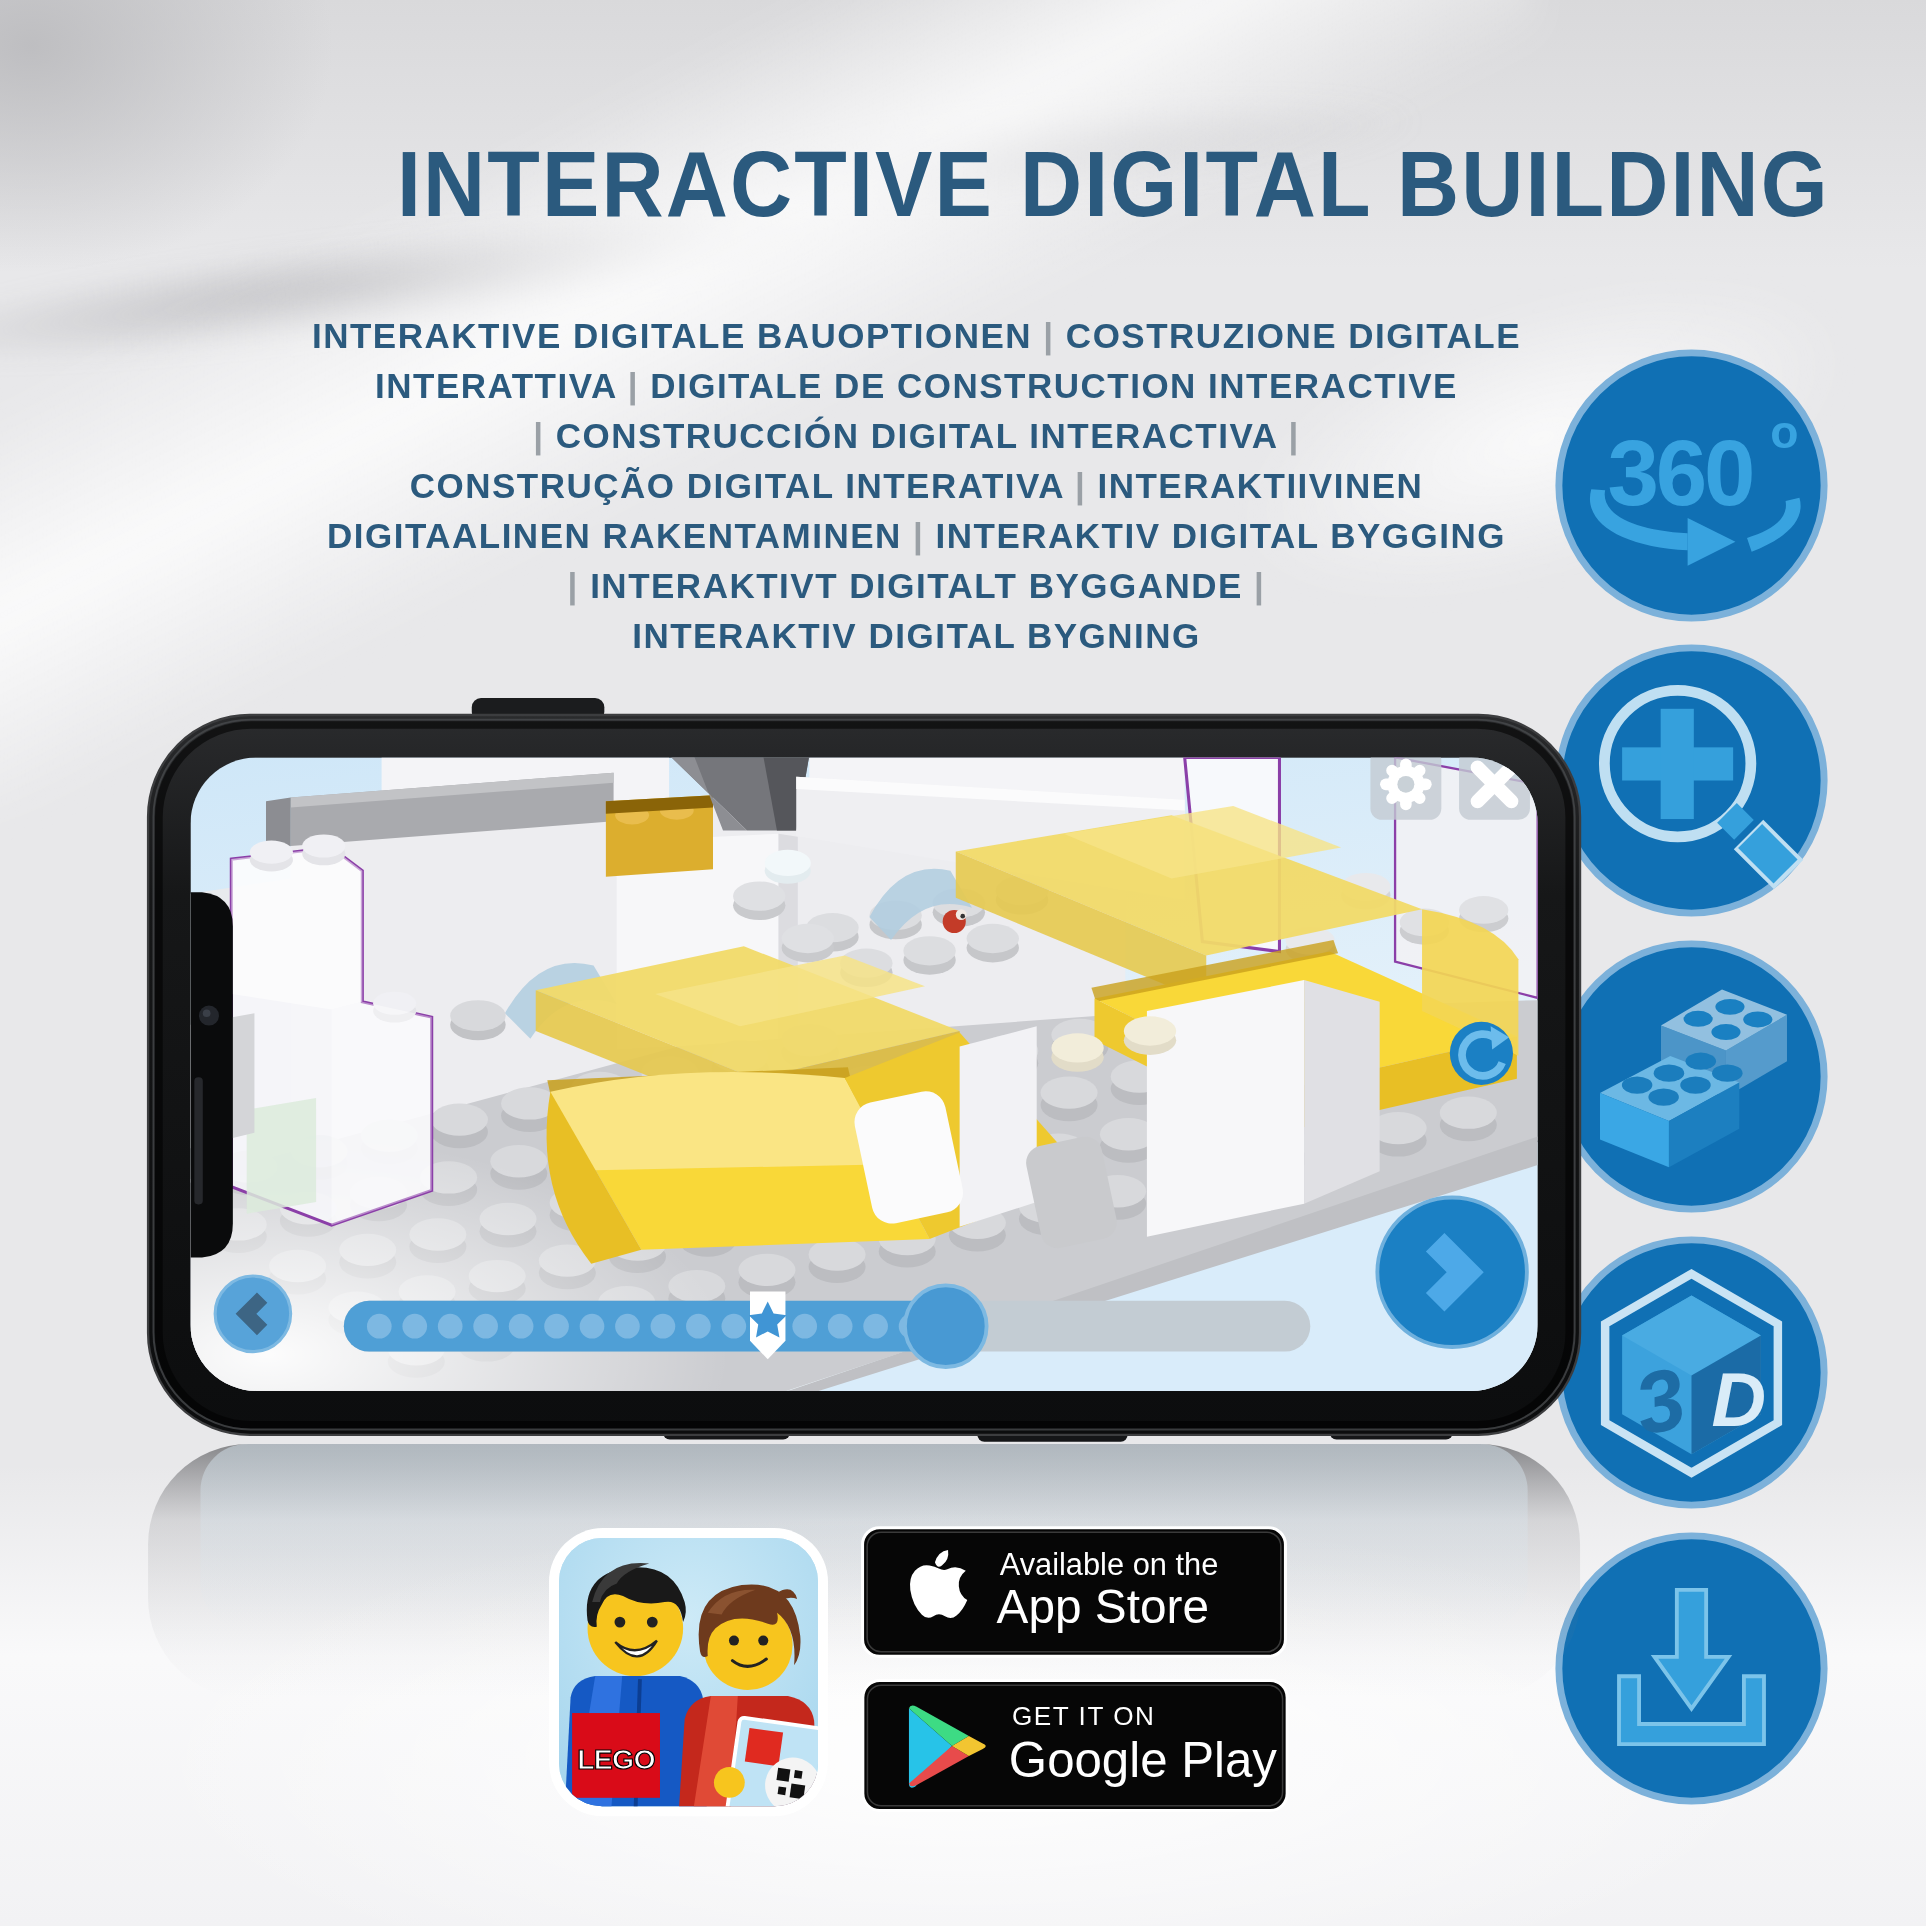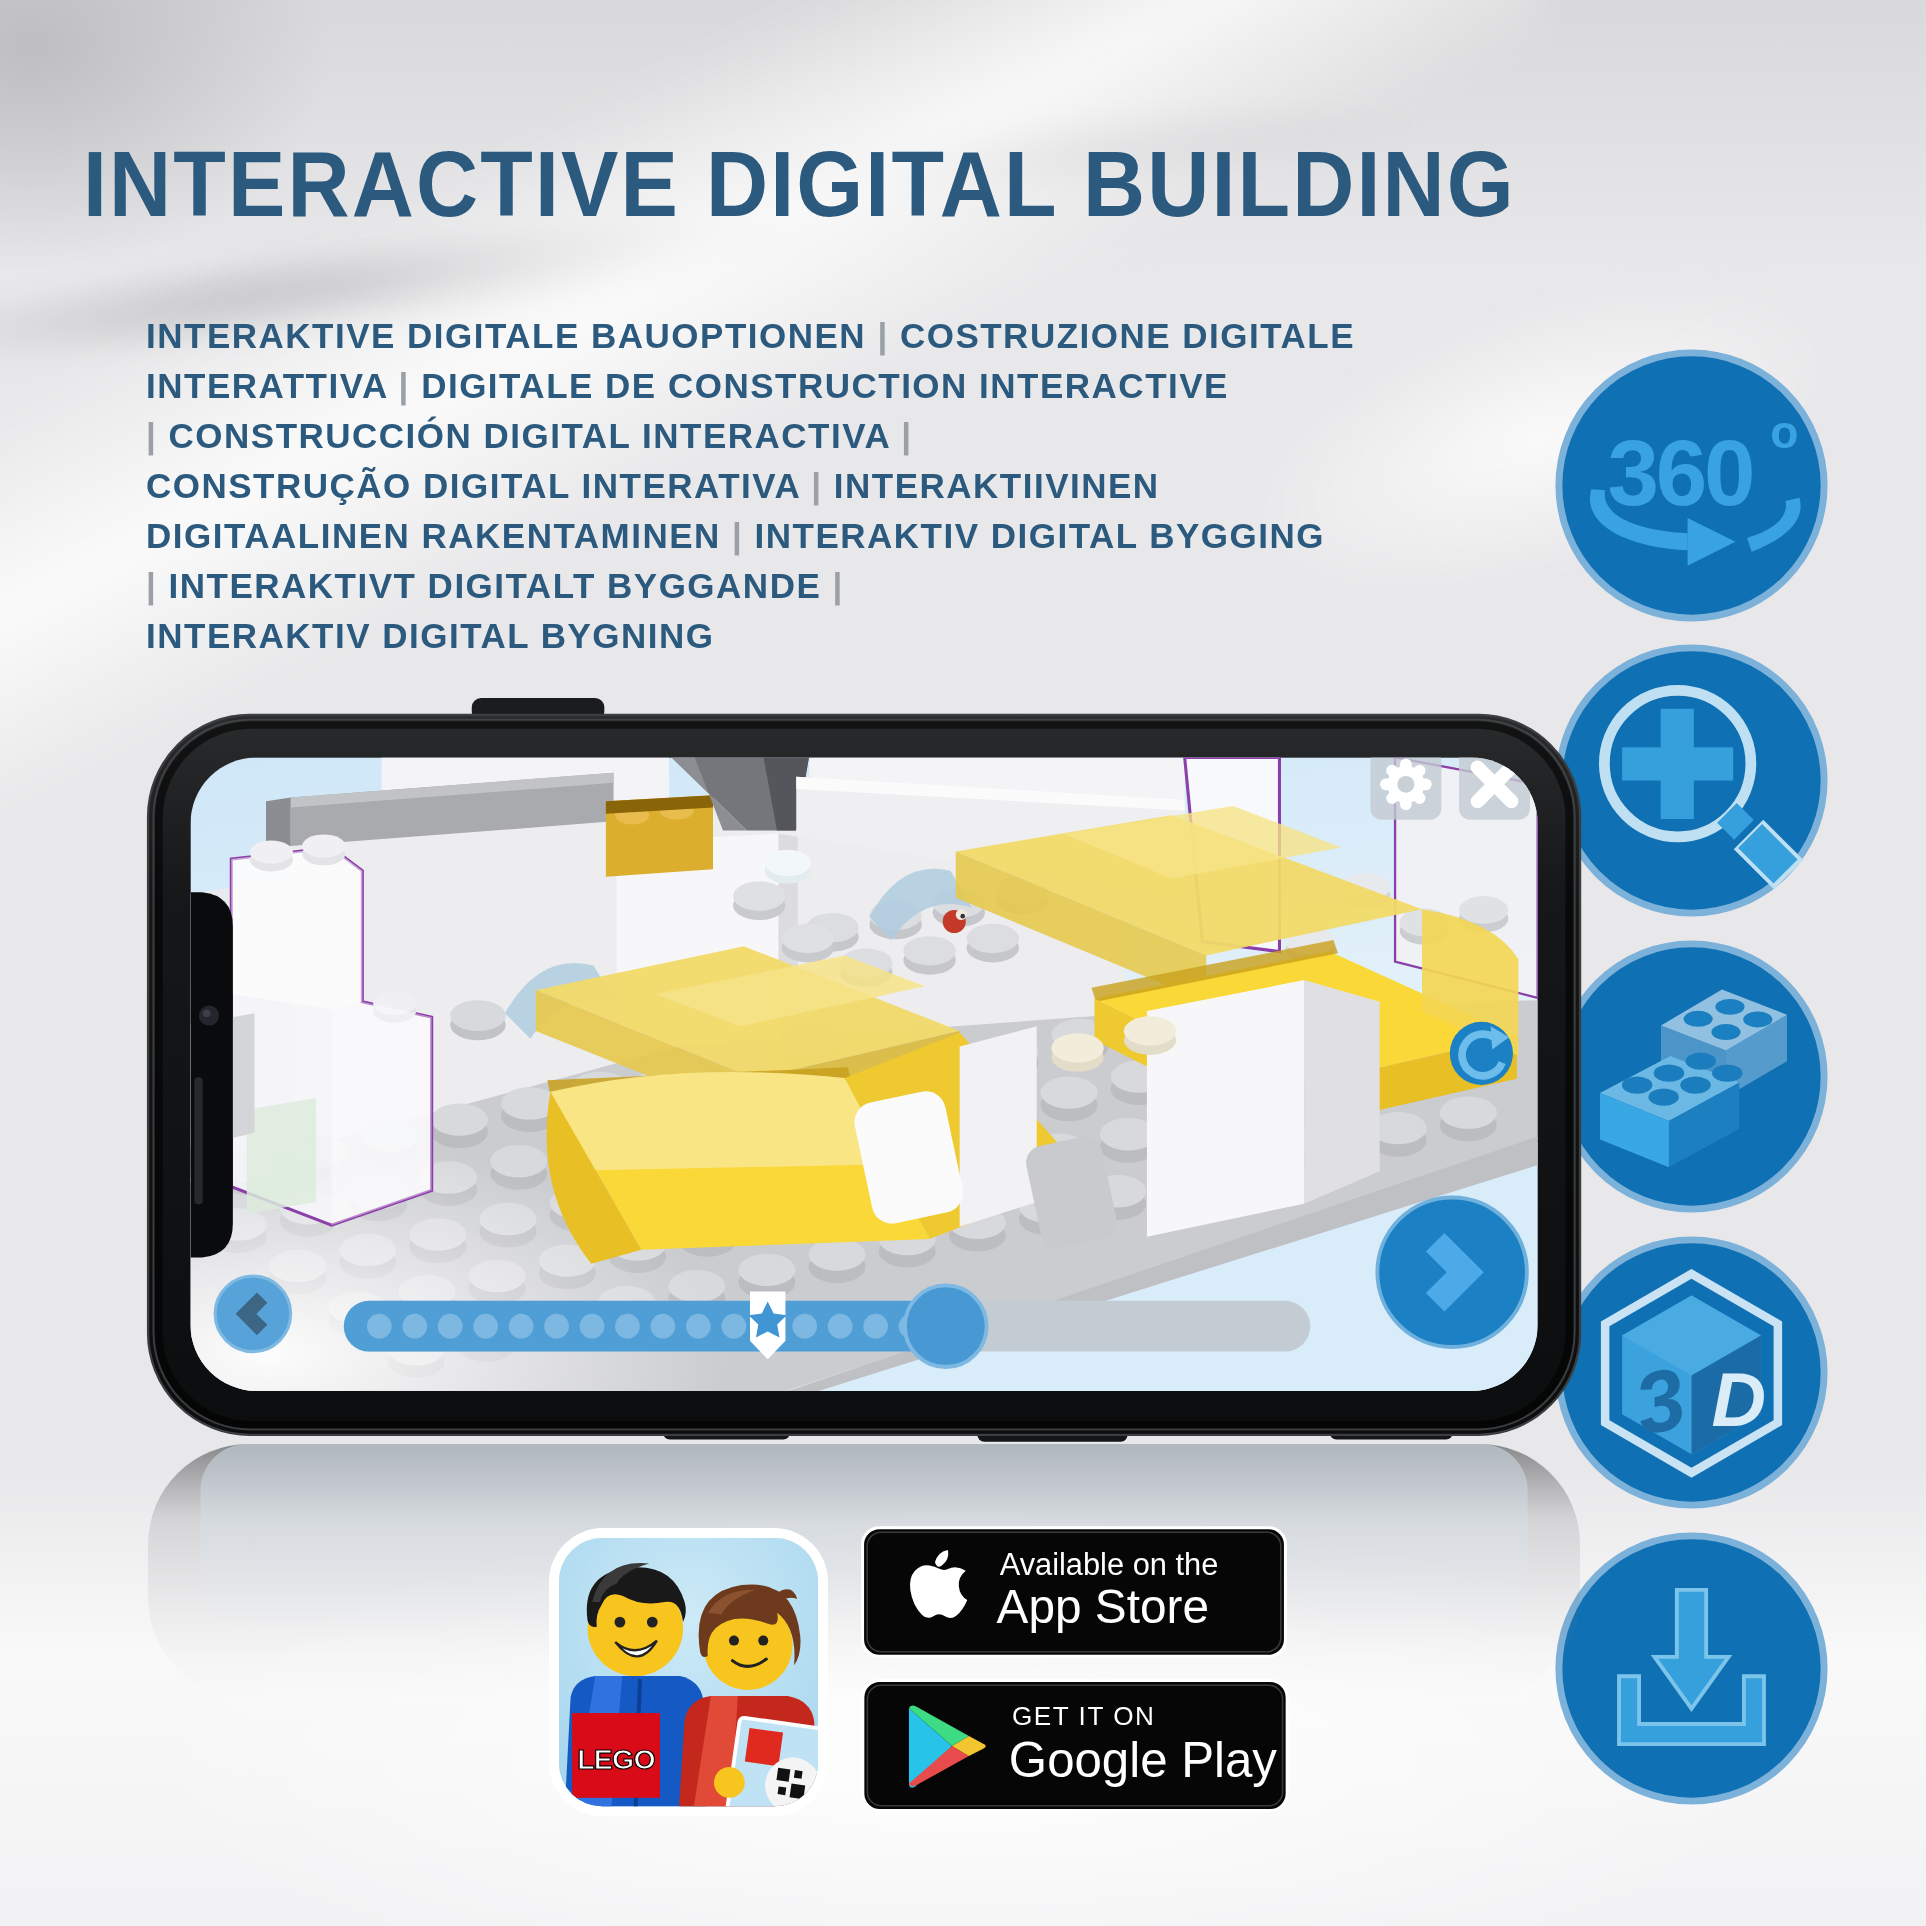--- a/index.html
+++ b/index.html
@@ -27,24 +27,24 @@
   transform:rotate(-5deg);filter:blur(12.3px);"></div>
 
 <div class="abs" style="left:-193px;top:-77px;width:1772px;height:732px;
   background:linear-gradient(165deg, rgba(255,255,255,0) 32%, rgba(255,255,255,0.8) 48%, rgba(255,255,255,0) 64%);
   transform:rotate(-12deg);filter:blur(17px);"></div>
 
 <div class="abs" style="left:1040px;top:92px;width:1002px;height:693px;
   background:radial-gradient(ellipse 447px 185px at 50% 50%, rgba(255,255,255,0.8), rgba(255,255,255,0) 70%);
   transform:rotate(-18deg);filter:blur(14px);"></div>
 
-<div class="abs" style="left:0px;top:131px;width:1888px;text-align:left;margin-left:25px;">
+<div class="abs" style="left:0px;top:131px;width:1888px;text-align:right;">
 <span style="display:inline-block;font-size:93px;font-weight:bold;letter-spacing:2.3px;color:#2b5a7e;transform:scaleX(0.925);transform-origin:50% 50%;">INTERACTIVE DIGITAL BUILDING</span></div>
 
-<div class="abs" style="left:146px;top:311px;width:1541px;text-align:left;
+<div class="abs" style="left:146px;top:311px;width:1541px;text-align:center;
   font-size:35px;font-weight:bold;letter-spacing:1.5px;line-height:50px;color:#2b5a7e;">
 INTERAKTIVE DIGITALE BAUOPTIONEN <span style="color:#9aa0a6">|</span> COSTRUZIONE DIGITALE<br>
 INTERATTIVA <span style="color:#9aa0a6">|</span> DIGITALE DE CONSTRUCTION INTERACTIVE<br>
 <span style="color:#9aa0a6">|</span> CONSTRUCCIÓN DIGITAL INTERACTIVA <span style="color:#9aa0a6">|</span><br>
 CONSTRUÇÃO DIGITAL INTERATIVA <span style="color:#9aa0a6">|</span> INTERAKTIIVINEN<br>
 DIGITAALINEN RAKENTAMINEN <span style="color:#9aa0a6">|</span> INTERAKTIV DIGITAL BYGGING<br>
 <span style="color:#9aa0a6">|</span> INTERAKTIVT DIGITALT BYGGANDE <span style="color:#9aa0a6">|</span><br>
 INTERAKTIV DIGITAL BYGNING</div>
 
 <svg class="abs" style="left:1545px;top:339px;" width="293" height="293" viewBox="0 0 380 380">

